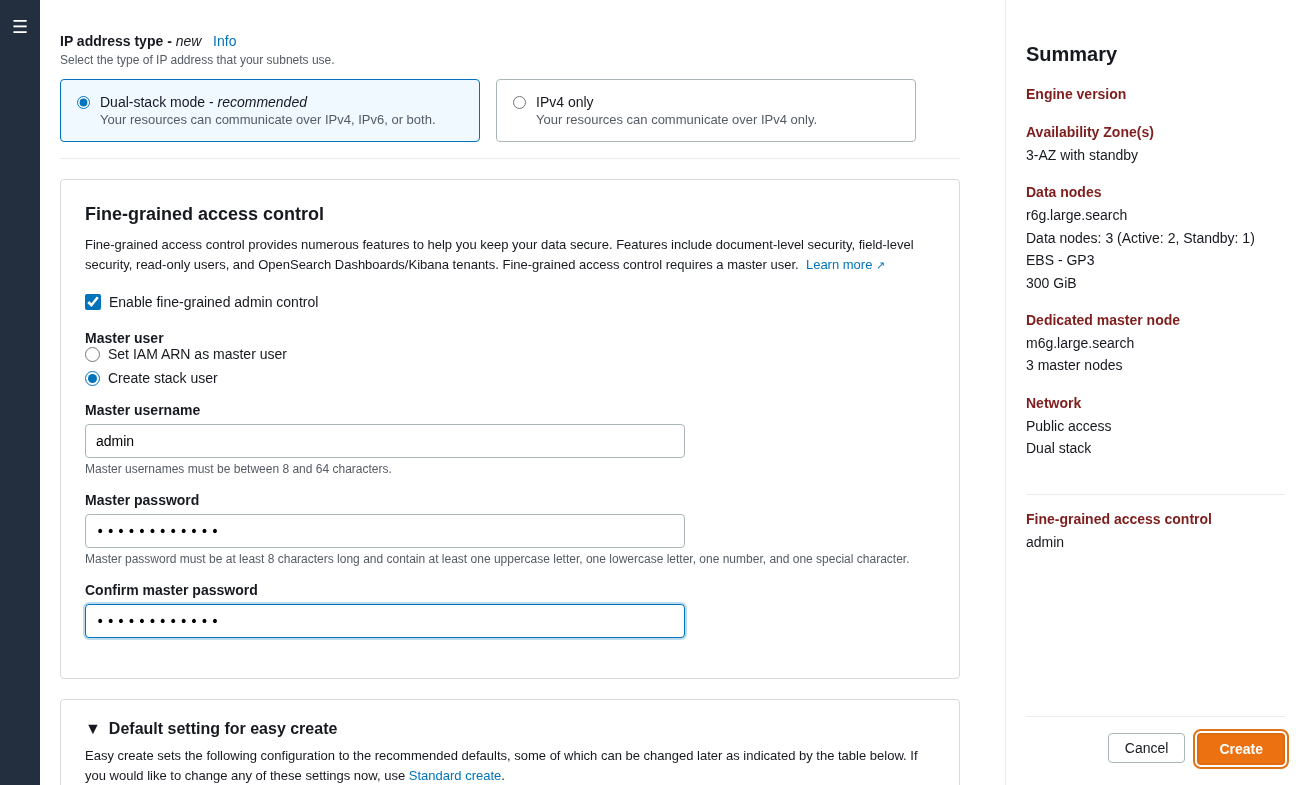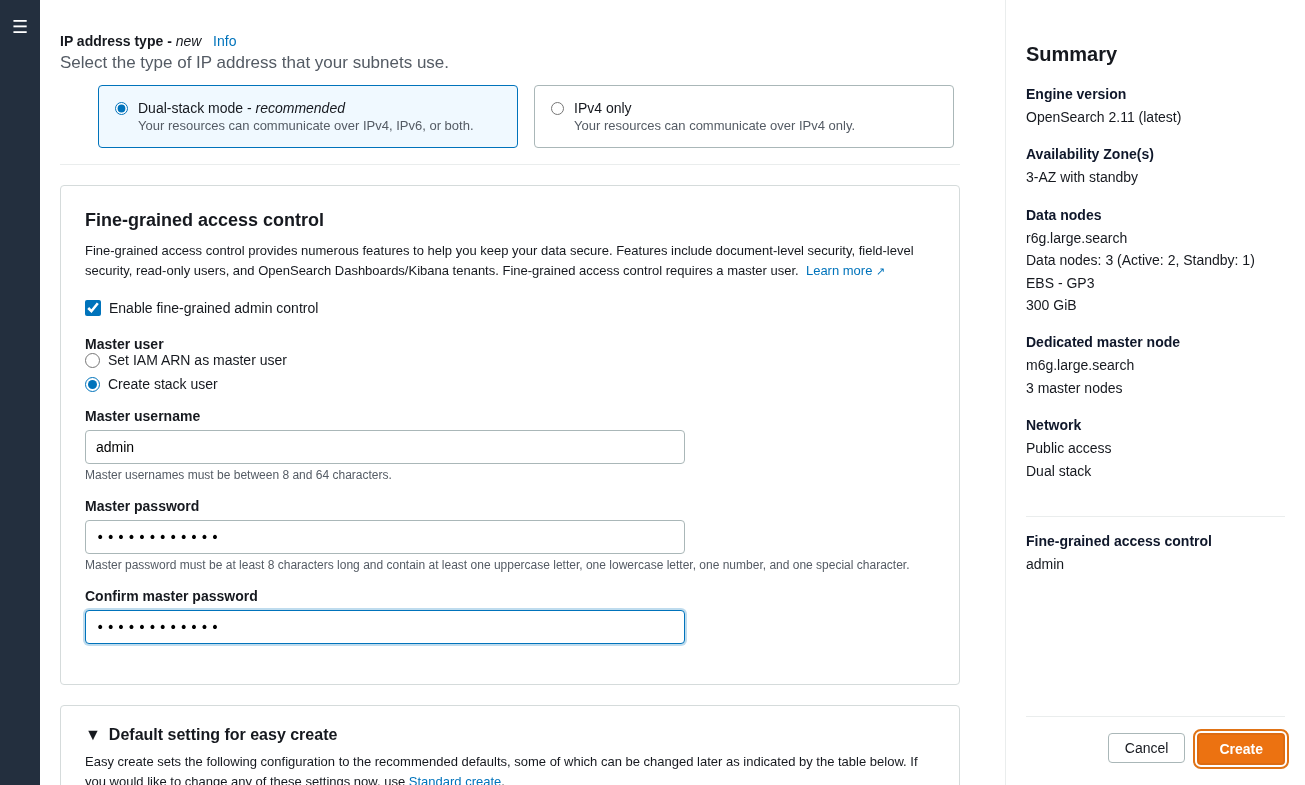--- a/index.html
+++ b/index.html
@@ -48,21 +48,21 @@
       font-style: italic;
       color: #16191f;
     }
     .ip-title .info-link {
       color: #0073bb;
       font-weight: 400;
       text-decoration: none;
       font-style: normal;
     }
     .ip-subtitle {
-      font-size: 17px;
+      font-size: 12px;
       color: #545b64;
       margin-bottom: 12px;
     }
     .ip-options {
       display: flex;
       gap: 16px;
     }
     .ip-option {
       border: 1px solid #aab7b8;
       border-radius: 4px;
@@ -71,21 +71,20 @@
       max-width: 420px;
       background: #fff;
       cursor: pointer;
       display: flex;
       align-items: flex-start;
       gap: 10px;
     }
     .ip-option.selected {
       border-color: #0073bb;
       background: #f0f9ff;
-      margin-left: 38px;
     }
     .ip-option input[type="radio"] {
       margin-top: 2px;
       accent-color: #0073bb;
     }
     .ip-option-content {}
     .ip-option-label {
       font-size: 14px;
       font-weight: 500;
     }
@@ -216,21 +215,21 @@
     .summary-title {
       font-size: 20px;
       font-weight: 700;
       margin-bottom: 20px;
       margin-top: 23px;
     }
     .summary-section {
       margin-bottom: 18px;
     }
     .summary-section-title {
-      color: #0f172a;
+      color: #7f1d1d;
       font-size: 14px;
       font-weight: 600;
       margin-bottom: 4px;
     }
     .summary-value {
       font-size: 14px;
       color: #16191f;
       line-height: 1.6;
     }
     .summary-divider {
@@ -368,21 +367,20 @@
     </div>
 
   </div>
 </div>
 
 <div class="summary-panel">
   <div class="summary-title">Summary</div>
 
   <div class="summary-section">
     <div class="summary-section-title">Engine version</div>
-    <div class="summary-value">OpenSearch 2.11 (latest)</div>
   </div>
 
   <div class="summary-section">
     <div class="summary-section-title">Availability Zone(s)</div>
     <div class="summary-value">3-AZ with standby</div>
   </div>
 
   <div class="summary-section">
     <div class="summary-section-title">Data nodes</div>
     <div class="summary-value">r6g.large.search</div>

